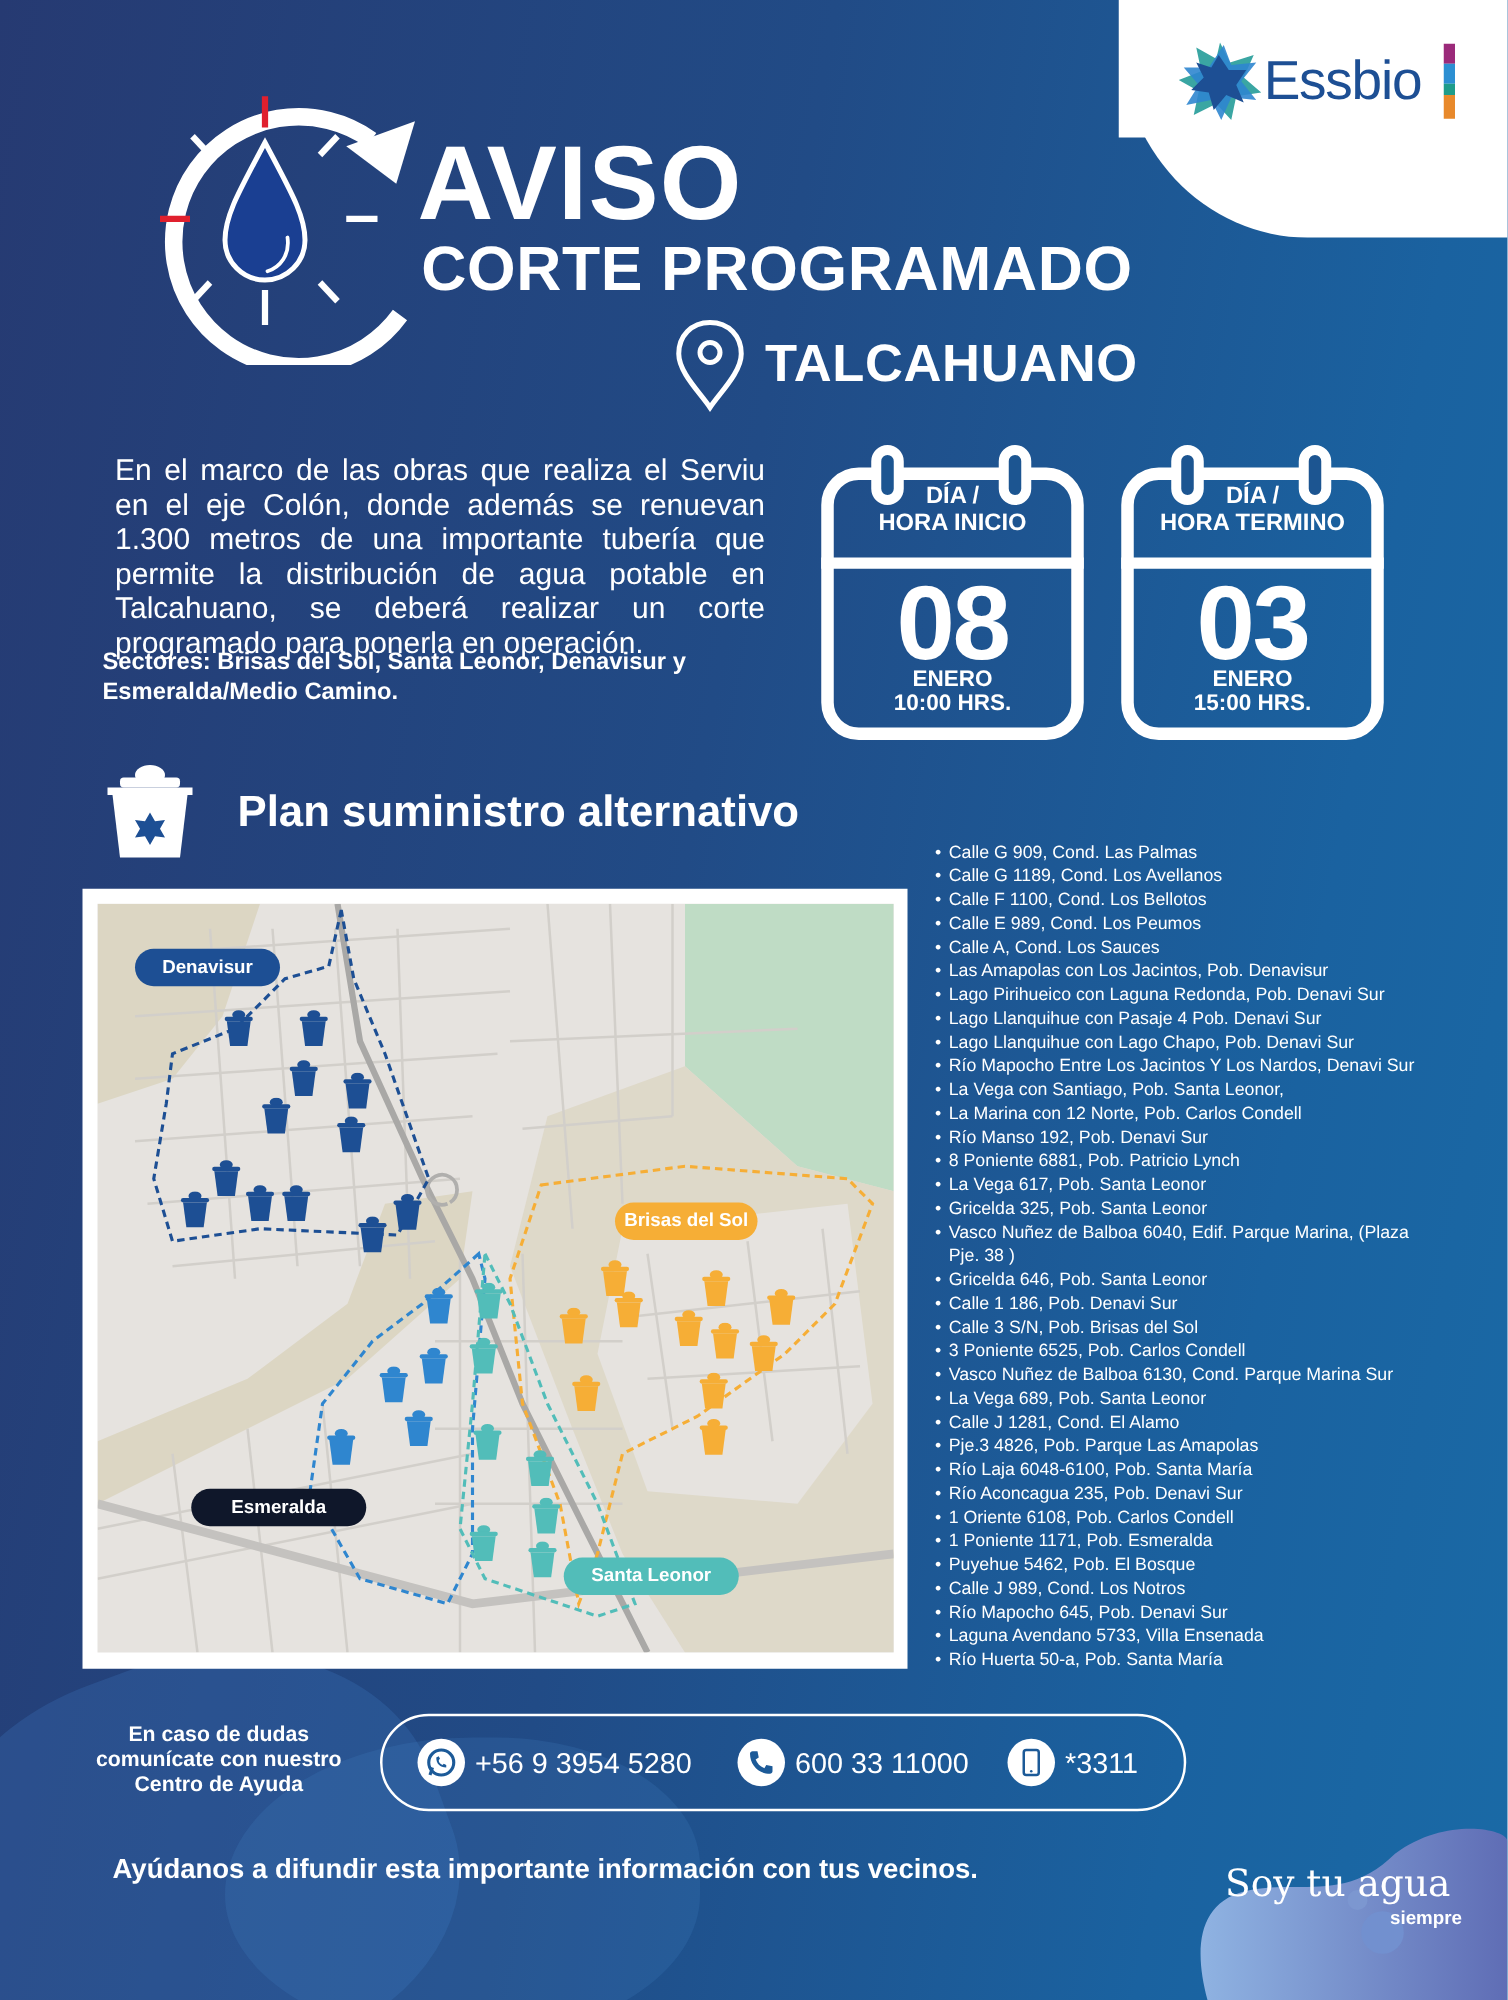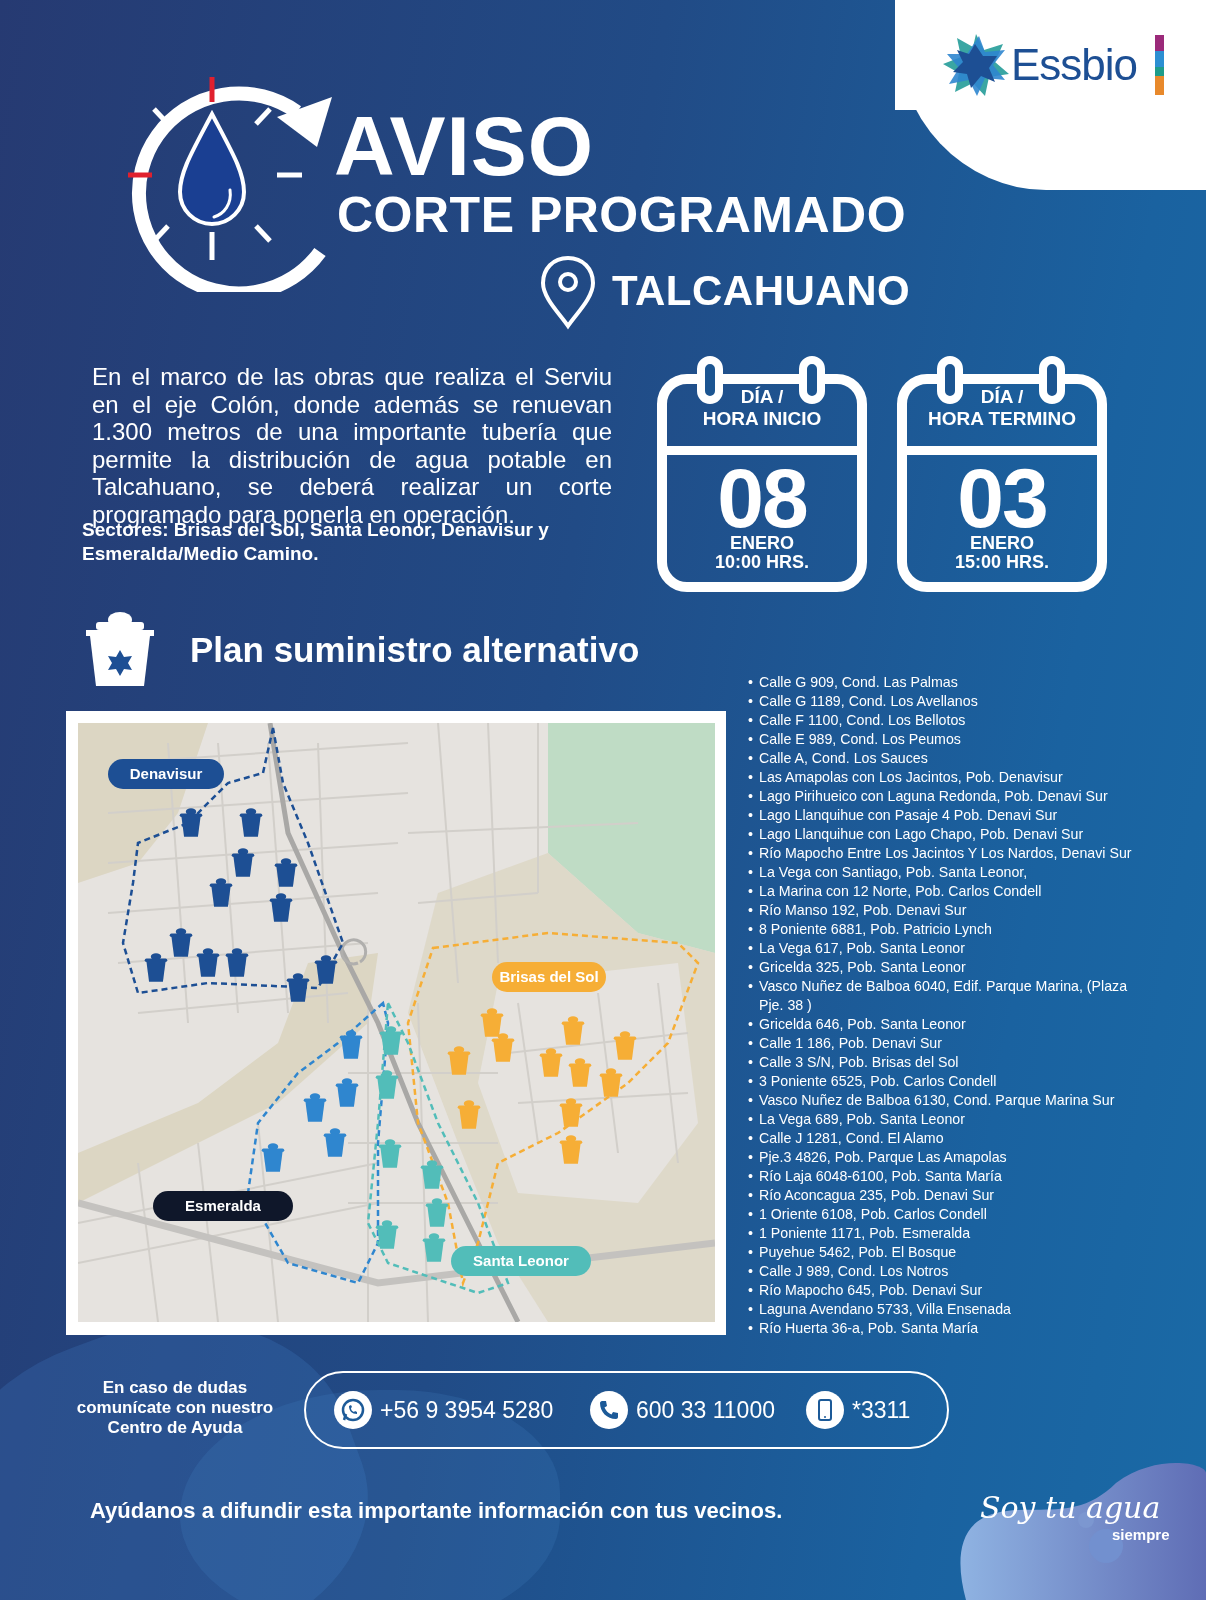--- a/index.html
+++ b/index.html
@@ -65,25 +65,25 @@
   .addr-list { position: absolute; left: 748px; top: 673px; width: 450px; list-style: none; font-size: 14.2px; line-height: 19px; }
   .addr-list li { padding-left: 11px; position: relative; white-space: normal; }
   .addr-list li::before { content: "•"; position: absolute; left: 0; top: 0; }
 
   
   .help-text { position: absolute; left: 60px; top: 1378px; width: 230px; text-align: center; font-size: 17px; font-weight: 700; line-height: 20px; }
   .contact-pill { position: absolute; left: 304px; top: 1371px; width: 645px; height: 78px; border: 2px solid #ffffff; border-radius: 39px; }
   .contact-item { position: absolute; top: 18px; display: flex; align-items: center; gap: 8px; font-size: 23px; }
   .circle-icon { width: 38px; height: 38px; border-radius: 50%; background: #fff; display: flex; align-items: center; justify-content: center; }
 
-  .footer-line { position: absolute; left: 90px; top: 1482px; font-size: 22px; font-weight: 700; margin-top: 16px; }
+  .footer-line { position: absolute; left: 90px; top: 1482px; font-size: 22px; font-weight: 700; }
 
   
   .soy-blob { position: absolute; right: 0; top: 1443px; width: 250px; height: 157px; }
-  .soy-text { position: absolute; left: 980px; top: 1490px; font-family: "DejaVu Serif", serif; font-style: italic; font-size: 30px; color: #fff; }
+  .soy-text { position: absolute; left: 980px; top: 1490px; font-family: "DejaVu Serif", serif; font-size: 30px; color: #fff; }
   .soy-siempre { position: absolute; left: 1112px; top: 1526px; font-size: 15px; font-weight: 700; color: #fff; }
 </style>
 </head>
 <body>
 
 <div class="bg-blob blob-a"></div>
 <div class="bg-blob blob-b"></div>
 
 <div class="logo-corner"></div>
 <div class="logo">
@@ -307,21 +307,21 @@
   <li>Calle J 1281, Cond. El Alamo</li>
   <li>Pje.3 4826, Pob. Parque Las Amapolas</li>
   <li>Río Laja 6048-6100, Pob. Santa María</li>
   <li>Río Aconcagua 235, Pob. Denavi Sur</li>
   <li>1 Oriente 6108, Pob. Carlos Condell</li>
   <li>1 Poniente 1171, Pob. Esmeralda</li>
   <li>Puyehue 5462, Pob. El Bosque</li>
   <li>Calle J 989, Cond. Los Notros</li>
   <li>Río Mapocho 645, Pob. Denavi Sur</li>
   <li>Laguna Avendano 5733, Villa Ensenada</li>
-  <li>Río Huerta 36-a, Pob. Santa María</li>
+  <li>Río Huerta 50-a, Pob. Santa María</li>
 </ul>
 
 <div class="help-text">
   <div>En caso de dudas</div>
   <div>comunícate con nuestro</div>
   <div>Centro de Ayuda</div>
 </div>
 <div class="contact-pill">
   <div class="contact-item" style="left:28px;">
     <span class="circle-icon">

